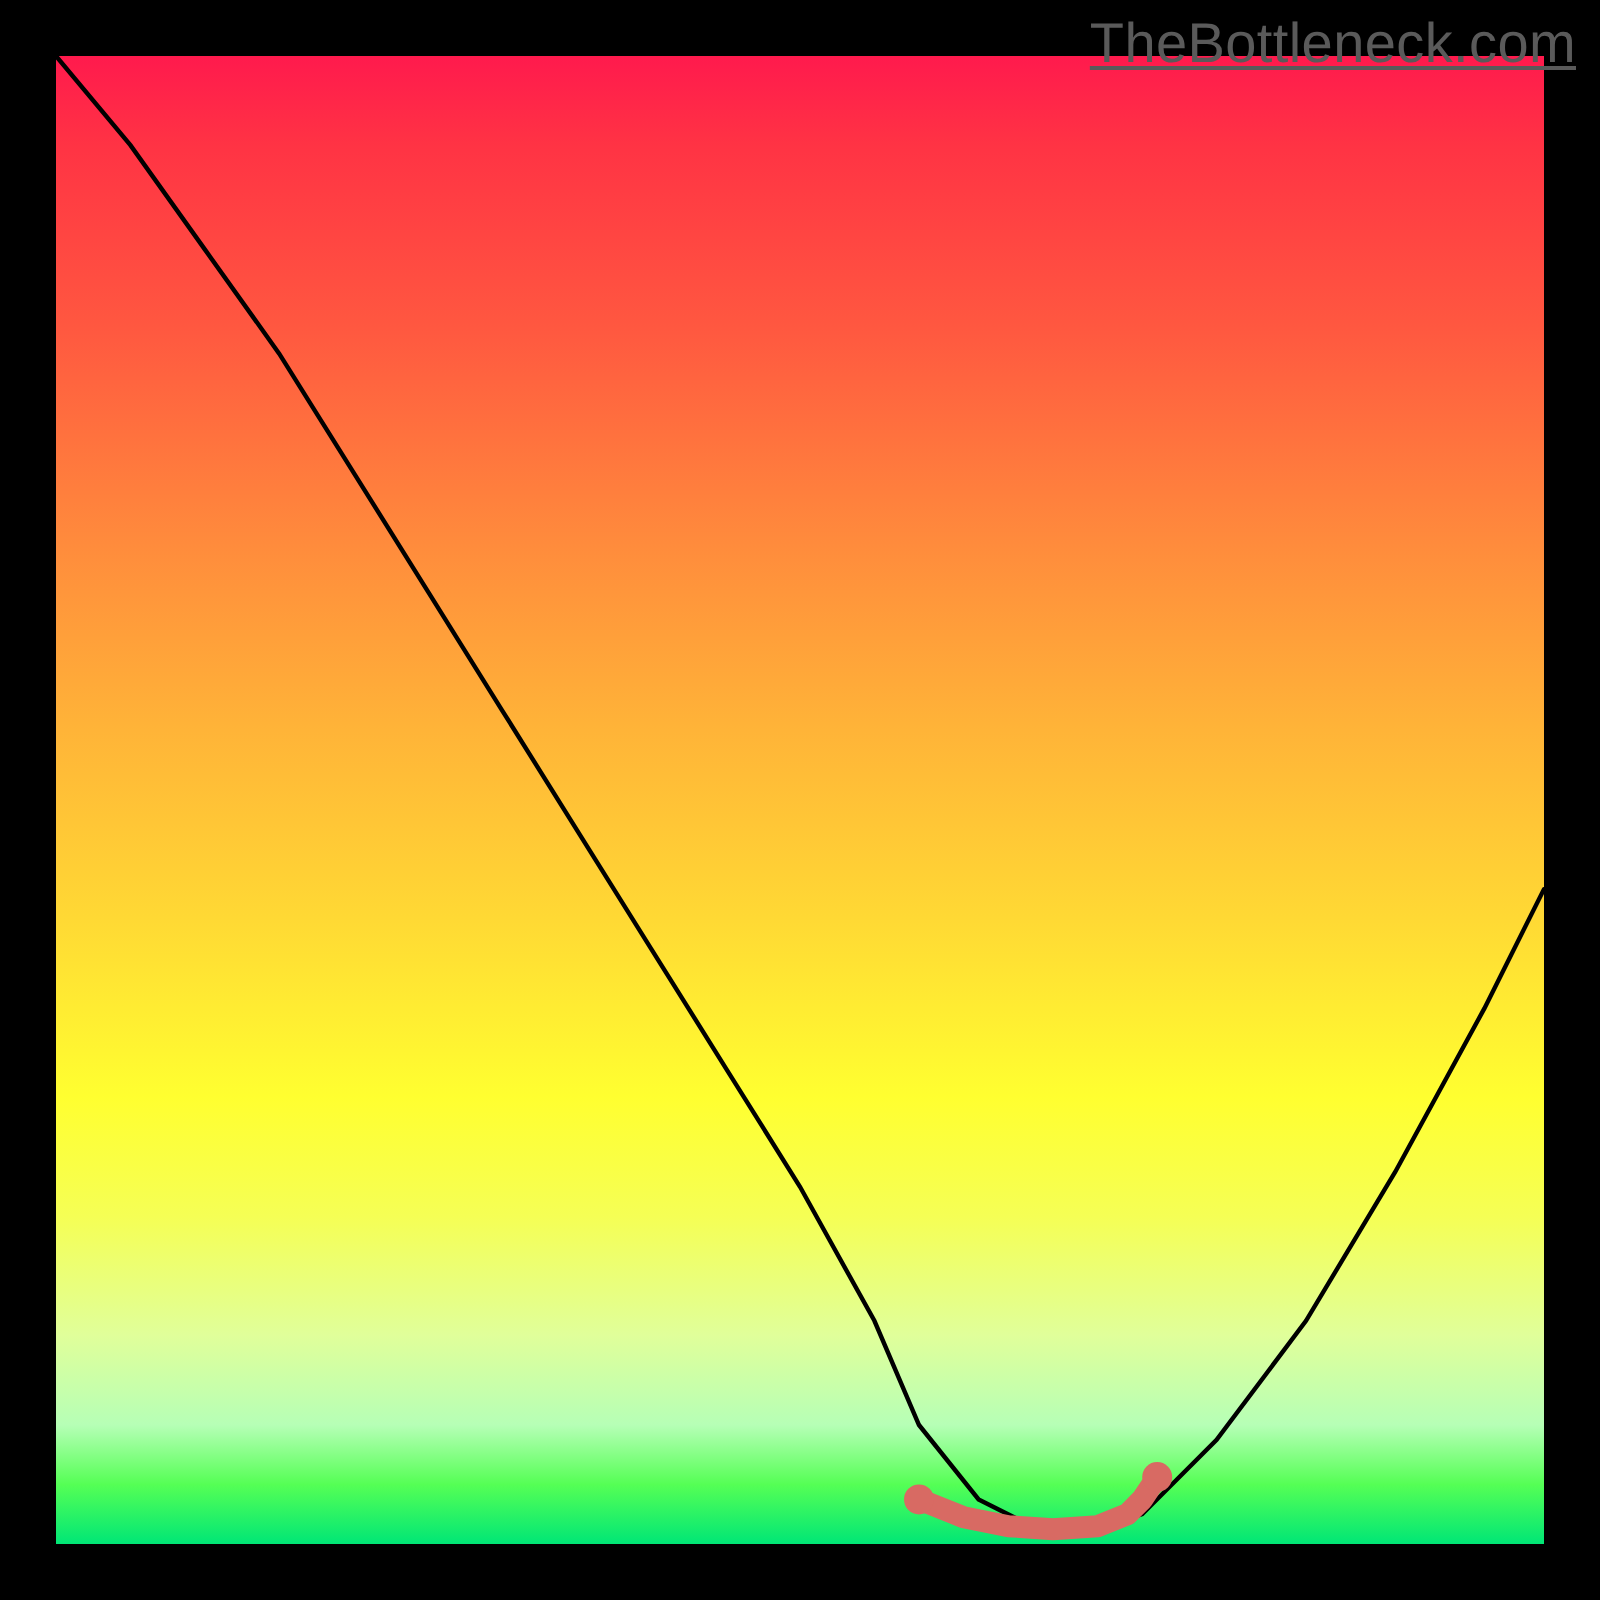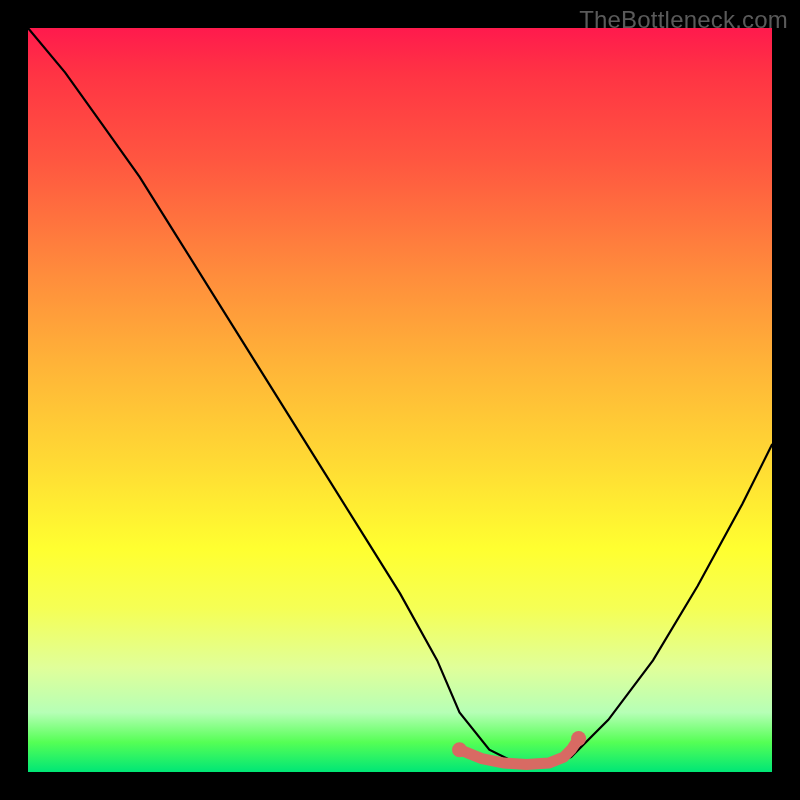--- a/index.html
+++ b/index.html
@@ -24,23 +24,24 @@
       #b6ffb6 92%,
       #55ff55 96%,
       #00e676 100%);
   }
   .plot-area svg { position: absolute; inset: 0; width: 100%; height: 100%; }
   .watermark {
     position: absolute;
     top: 6px;
     right: 12px;
     color: #5a5a5a;
-    font-size: 24px;
+    font-size: 28px;
     font-weight: 500;
     letter-spacing: 0.2px;
+    text-decoration: underline;
   }
 </style>
 </head>
 <body>
 
 <div class="frame">
   <div class="plot-area">
     <svg viewBox="0 0 744 744" preserveAspectRatio="none">
       <path id="curve-path" fill="none" stroke="#000000" stroke-width="2.2" stroke-linecap="round" d="M0.0 0.0 L37.2 44.6 L74.4 96.7 L111.6 148.8 L148.8 208.3 L186.0 267.8 L223.2 327.4 L260.4 386.9 L297.6 446.4 L334.8 505.9 L372.0 565.4 L409.2 632.4 L431.5 684.5 L461.3 721.7 L491.0 736.6 L520.8 736.6 L543.1 729.1 L580.3 691.9 L625.0 632.4 L669.6 558.0 L714.2 476.2 L744.0 416.6"></path>
       <g id="marker-group">

